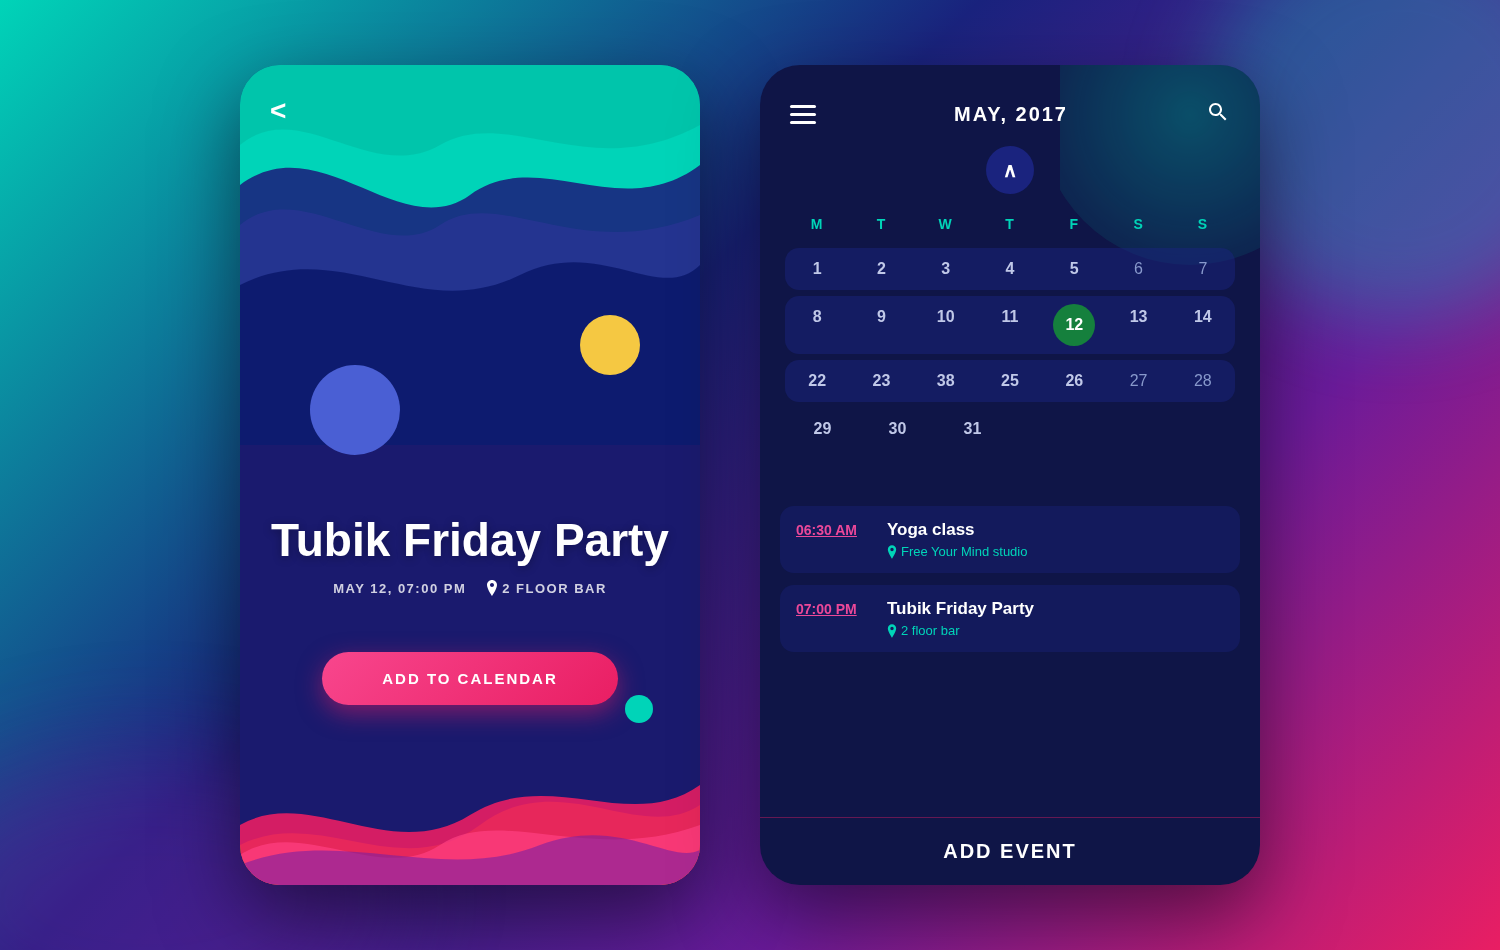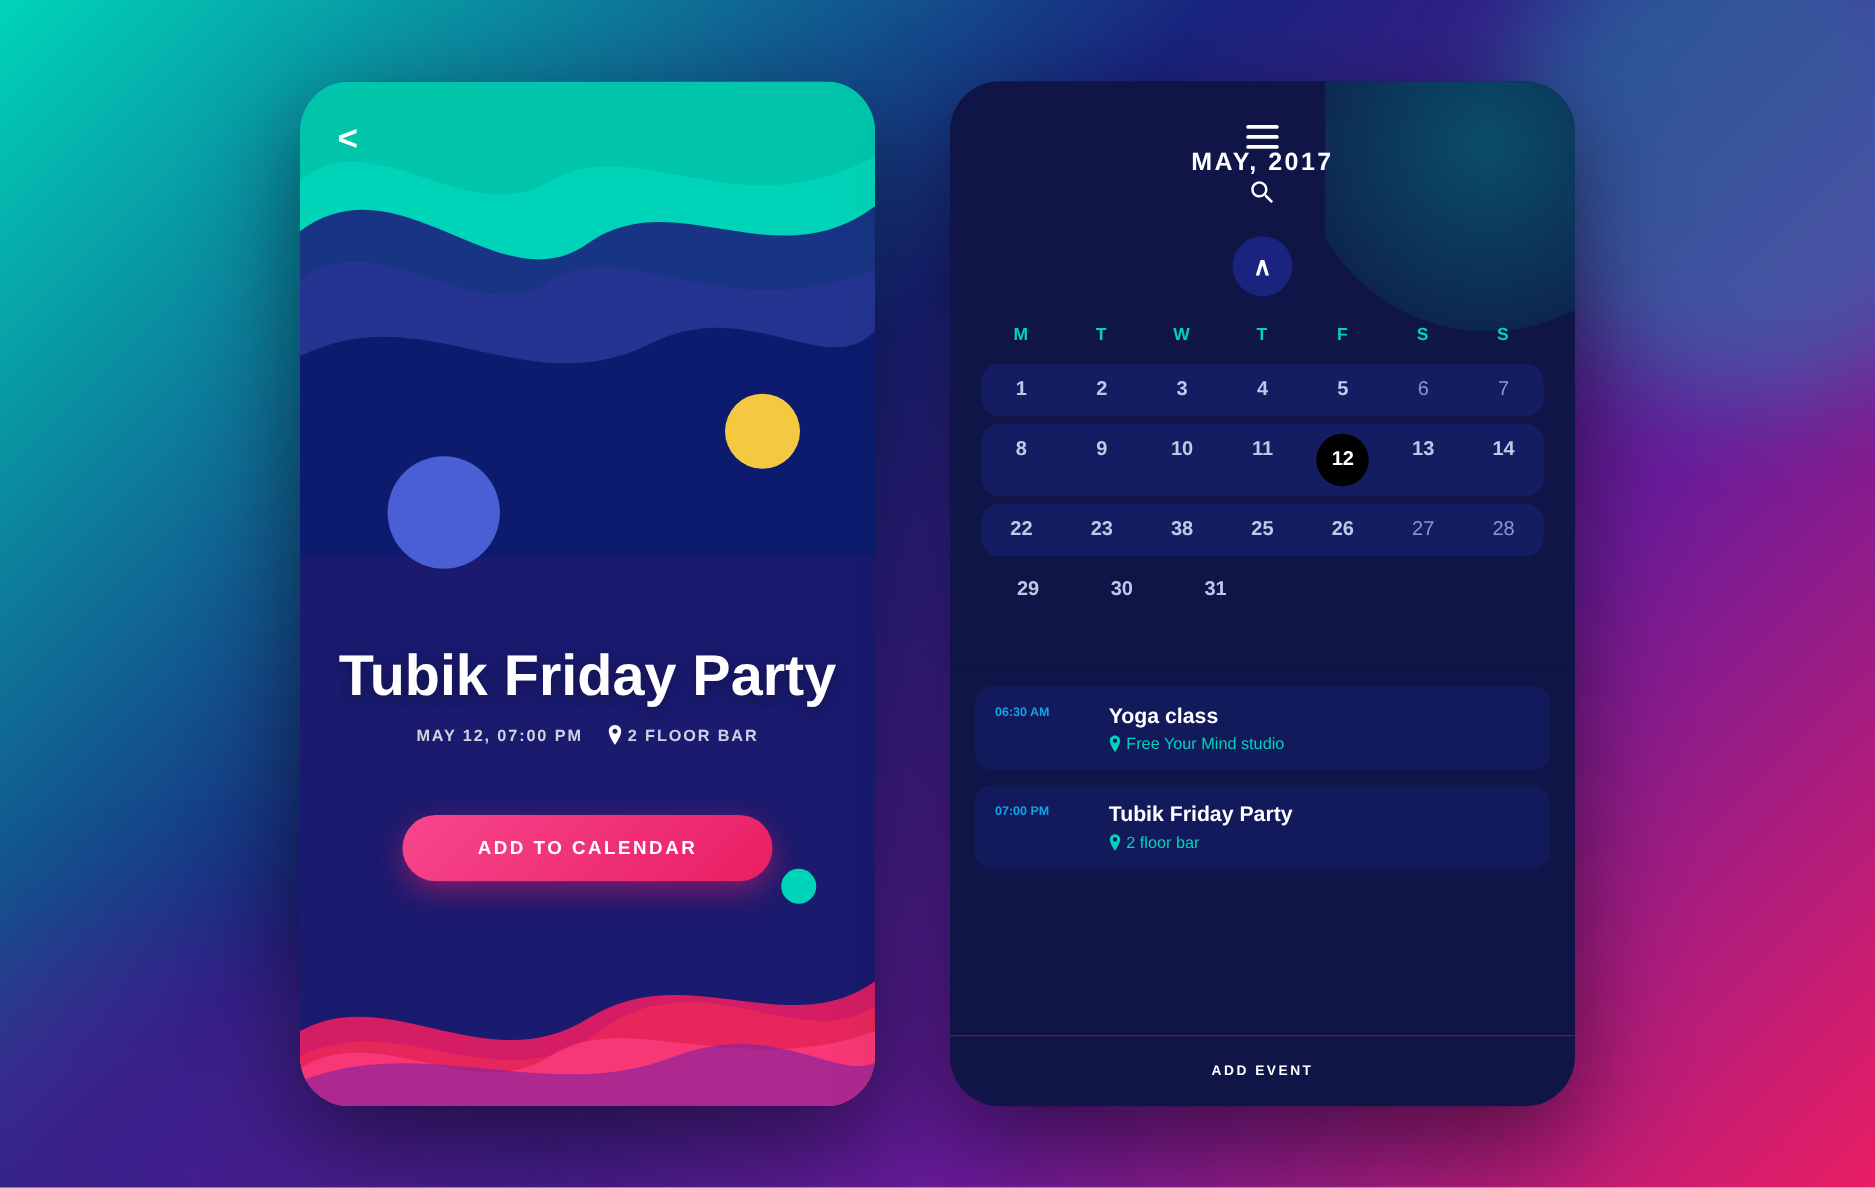--- a/index.html
+++ b/index.html
@@ -197,21 +197,21 @@
 
     .week-bg {
       background: rgba(26, 35, 126, 0.5);
       border-radius: 14px;
       display: grid;
       grid-template-columns: repeat(7, 1fr);
       margin-bottom: 6px;
     }
 
     .selected-day {
-      background: #000000;
+      background: #15803d;
       border-radius: 50%;
       color: white !important;
       font-weight: 700 !important;
       width: 42px;
       height: 42px;
       display: flex;
       align-items: center;
       justify-content: center;
       margin: auto;
     }
@@ -226,26 +226,27 @@
       display: flex;
       align-items: flex-start;
       gap: 16px;
       padding: 14px 16px;
       background: rgba(26, 35, 126, 0.4);
       border-radius: 14px;
       margin-bottom: 12px;
     }
 
     .event-time {
-      color: #0ea5e9;
-      font-size: 10px;
+      color: #ec4899;
+      font-size: 14px;
       font-weight: 600;
       white-space: nowrap;
       padding-top: 2px;
       min-width: 75px;
+      text-decoration: underline;
     }
 
     .event-info .event-name {
       color: white;
       font-size: 17px;
       font-weight: 700;
       margin-bottom: 4px;
     }
 
     .event-info .event-venue {
@@ -257,21 +258,21 @@
       text-align: right;
     }
 
     .add-event-btn {
       width: 100%;
       padding: 22px;
       background: transparent;
       border: none;
       border-top: 1px solid rgba(233, 30, 99, 0.4);
       color: white;
-      font-size: 11px;
+      font-size: 20px;
       font-weight: 700;
       letter-spacing: 2px;
       cursor: pointer;
       text-align: center;
     }
 
     
     .page-bg-top-right {
       position: absolute;
       top: -80px;
@@ -350,21 +351,21 @@
     </svg>
   </div>
 </div>
 
 <div class="phone-right">
 
   <div style="position:absolute;top:0;right:0;width:200px;height:200px;overflow:hidden;z-index:0;opacity:0.3;">
     <div style="width:300px;height:300px;background:radial-gradient(circle, #00d4b8, transparent);border-radius:50%;position:absolute;top:-100px;right:-80px;"></div>
   </div>
 
-  <div class="calendar-header" style="z-index:2;position:relative;flex-direction:column;">
+  <div class="calendar-header" style="z-index:2;position:relative;">
     <div style="font-size:24px;cursor:pointer;color:white;">
       <div style="width:26px;height:3px;background:white;margin-bottom:5px;border-radius:2px;"></div>
       <div style="width:26px;height:3px;background:white;margin-bottom:5px;border-radius:2px;"></div>
       <div style="width:26px;height:3px;background:white;border-radius:2px;"></div>
     </div>
     <div class="month-title">MAY, 2017</div>
     <div style="cursor:pointer;">
       <svg width="24" height="24" viewBox="0 0 24 24" fill="white">
         <path d="M15.5 14h-.79l-.28-.27C15.41 12.59 16 11.11 16 9.5 16 5.91 13.09 3 9.5 3S3 5.91 3 9.5 5.91 16 9.5 16c1.61 0 3.09-.59 4.23-1.57l.27.28v.79l5 4.99L20.49 19l-4.99-5zm-6 0C7.01 14 5 11.99 5 9.5S7.01 5 9.5 5 14 7.01 14 9.5 11.99 14 9.5 14z"></path>
       </svg>

